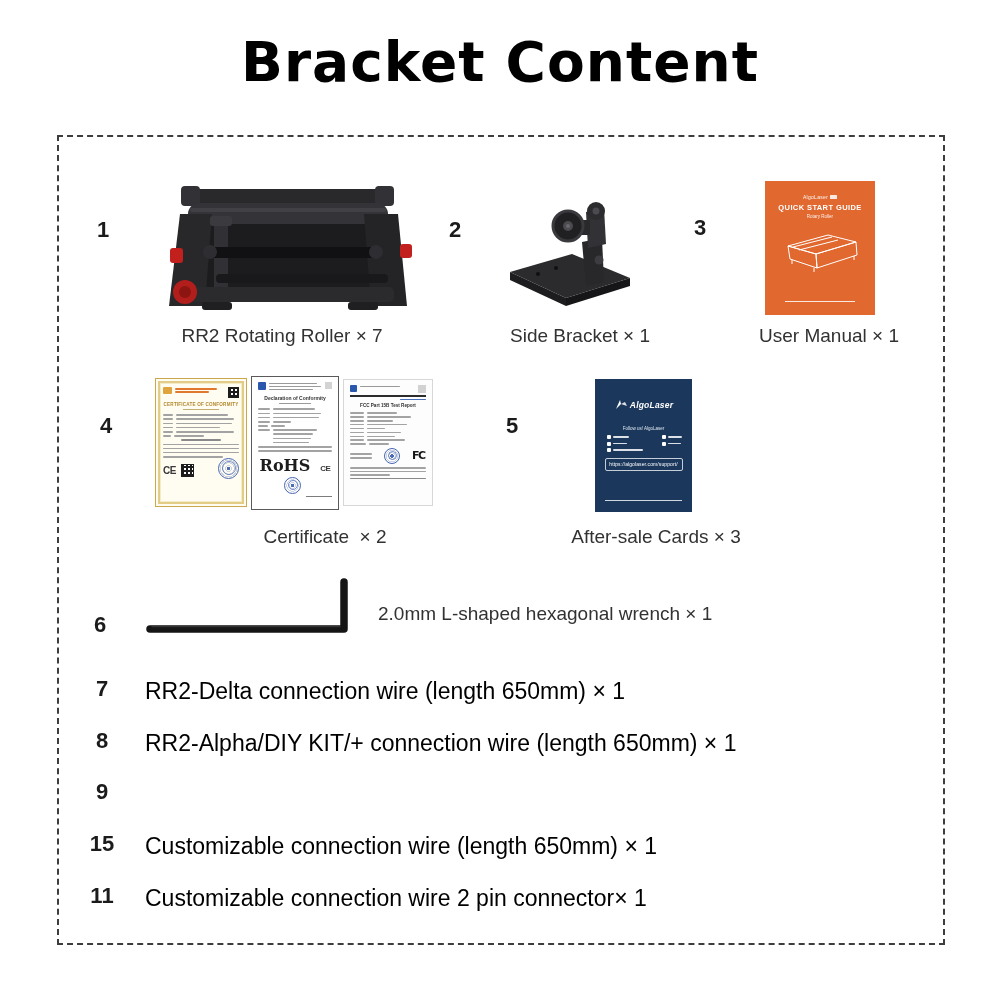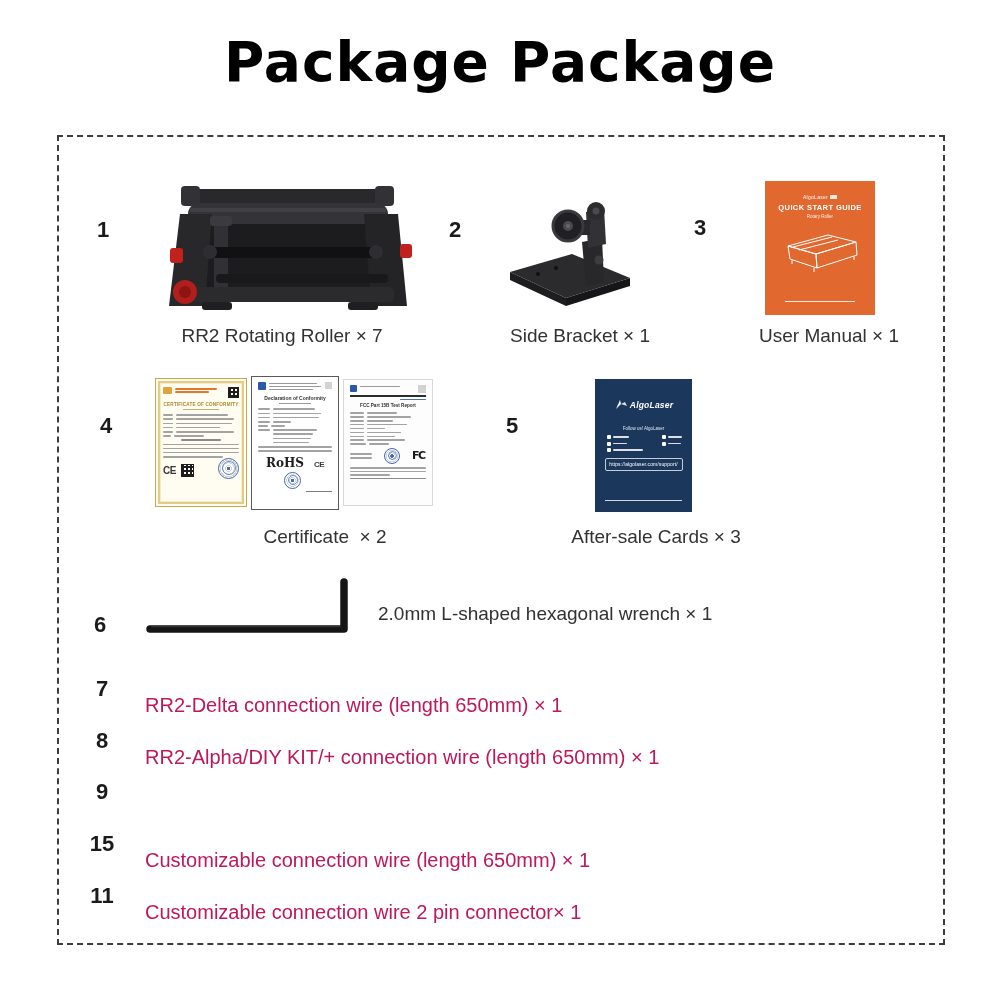--- a/index.html
+++ b/index.html
@@ -7,21 +7,21 @@
        font-family:"Liberation Sans",sans-serif;color:#2f2f2f;}
   .abs{position:absolute;}
   .page-title{position:absolute;top:30px;left:0;width:1000px;text-align:center;
       font-family:"DejaVu Sans",sans-serif;font-weight:bold;font-size:55px;letter-spacing:1px;color:#000;}
   .content-box{position:absolute;left:57px;top:135px;width:884px;height:806px;border:2px dashed #3d3d3d;}
   .inum{position:absolute;font-weight:bold;font-size:22px;color:#1b1b1b;}
   .ilabel{position:absolute;font-size:19px;color:#323232;text-align:center;white-space:pre;}
   .ilabel.left{text-align:left;}
   .lrow{position:absolute;left:0;width:1000px;height:28px;}
   .lnum{position:absolute;left:80px;width:44px;text-align:center;top:0;}
-  .ltxt{position:absolute;left:145px;top:18px;font-size:20px;color:#be185d;white-space:pre;}
+  .ltxt{position:absolute;left:145px;top:2px;font-size:23px;color:#000000;white-space:pre;}
 
   
   .manual{position:absolute;left:765px;top:181px;width:110px;height:134px;background:#e1682f;
           text-align:center;color:#fff;overflow:hidden;}
   .m-brand{margin-top:13px;font-size:5px;letter-spacing:.3px;opacity:.95;}
   .m-badge{display:inline-block;width:7px;height:4px;background:#fff;opacity:.9;margin-left:2px;border-radius:.5px;}
   .m-title{margin-top:3px;font-size:7.5px;font-weight:bold;letter-spacing:.4px;}
   .m-sub{margin-top:2px;font-size:4.5px;opacity:.9;}
   .m-draw{margin-top:11px;}
   .m-foot{position:absolute;bottom:13px;left:18%;width:64%;height:1.5px;background:rgba(255,255,255,.85);}
@@ -75,34 +75,34 @@
   .b.full{width:100%;}
   .stamp{border-radius:50%;border:1.5px solid #4565b2;position:relative;flex:none;box-sizing:border-box;
      background:radial-gradient(circle,rgba(69,101,178,.95) 0 1.6px,rgba(0,0,0,0) 1.8px),
      repeating-radial-gradient(circle,rgba(69,101,178,.28) 0 1px,rgba(0,0,0,0) 1px 2.6px);}
   .stamp::after{content:"";position:absolute;inset:2.5px;border-radius:50%;border:1px solid rgba(69,101,178,.75);}
   .ce{font-weight:bold;color:#3a3a3a;letter-spacing:-.5px;}
   .ca-bottom{display:flex;align-items:center;gap:5px;margin-top:4px;}
   .ca-bottom .ce{font-size:10px;}
   .ca-stamp{width:21px;height:21px;margin-left:auto;margin-top:-4px;}
   .cb-rohs{display:flex;align-items:baseline;justify-content:center;gap:10px;margin-top:4px;}
-  .rohs{font-family:"DejaVu Serif",serif;font-size:12px;font-weight:bold;color:#1c1c1c;}
+  .rohs{font-family:"DejaVu Serif",serif;font-size:16px;font-weight:bold;color:#1c1c1c;}
   .cb-rohs .ce{font-size:8px;}
   .cb-stamp{width:17px;height:17px;margin:2px 0 0 26px;}
   .sig{height:1.4px;background:#7c7c7c;margin-left:auto;margin-top:2px;}
   .rule{height:1.6px;background:#2c2c2c;margin-top:2px;}
   .cc-seal{display:flex;align-items:center;gap:12px;margin-top:3px;}
   .cc-stamp{width:16px;height:16px;}
   .fcc{font-size:11px;font-weight:bold;letter-spacing:-1.5px;color:#161616;font-family:"DejaVu Sans",sans-serif;}
   .minibars{display:flex;flex-direction:column;gap:2px;}
 </style>
 </head>
 <body>
 
-<div class="page-title">Package Package</div>
+<div class="page-title">Bracket Content</div>
 
 <div class="content-box"></div>
 
 <span class="inum" style="left:97px;top:217px">1</span>
 <span class="inum" style="left:449px;top:217px">2</span>
 <span class="inum" style="left:694px;top:215px">3</span>
 <span class="inum" style="left:100px;top:413px">4</span>
 <span class="inum" style="left:506px;top:413px">5</span>
 <span class="inum" style="left:94px;top:612px">6</span>
 

